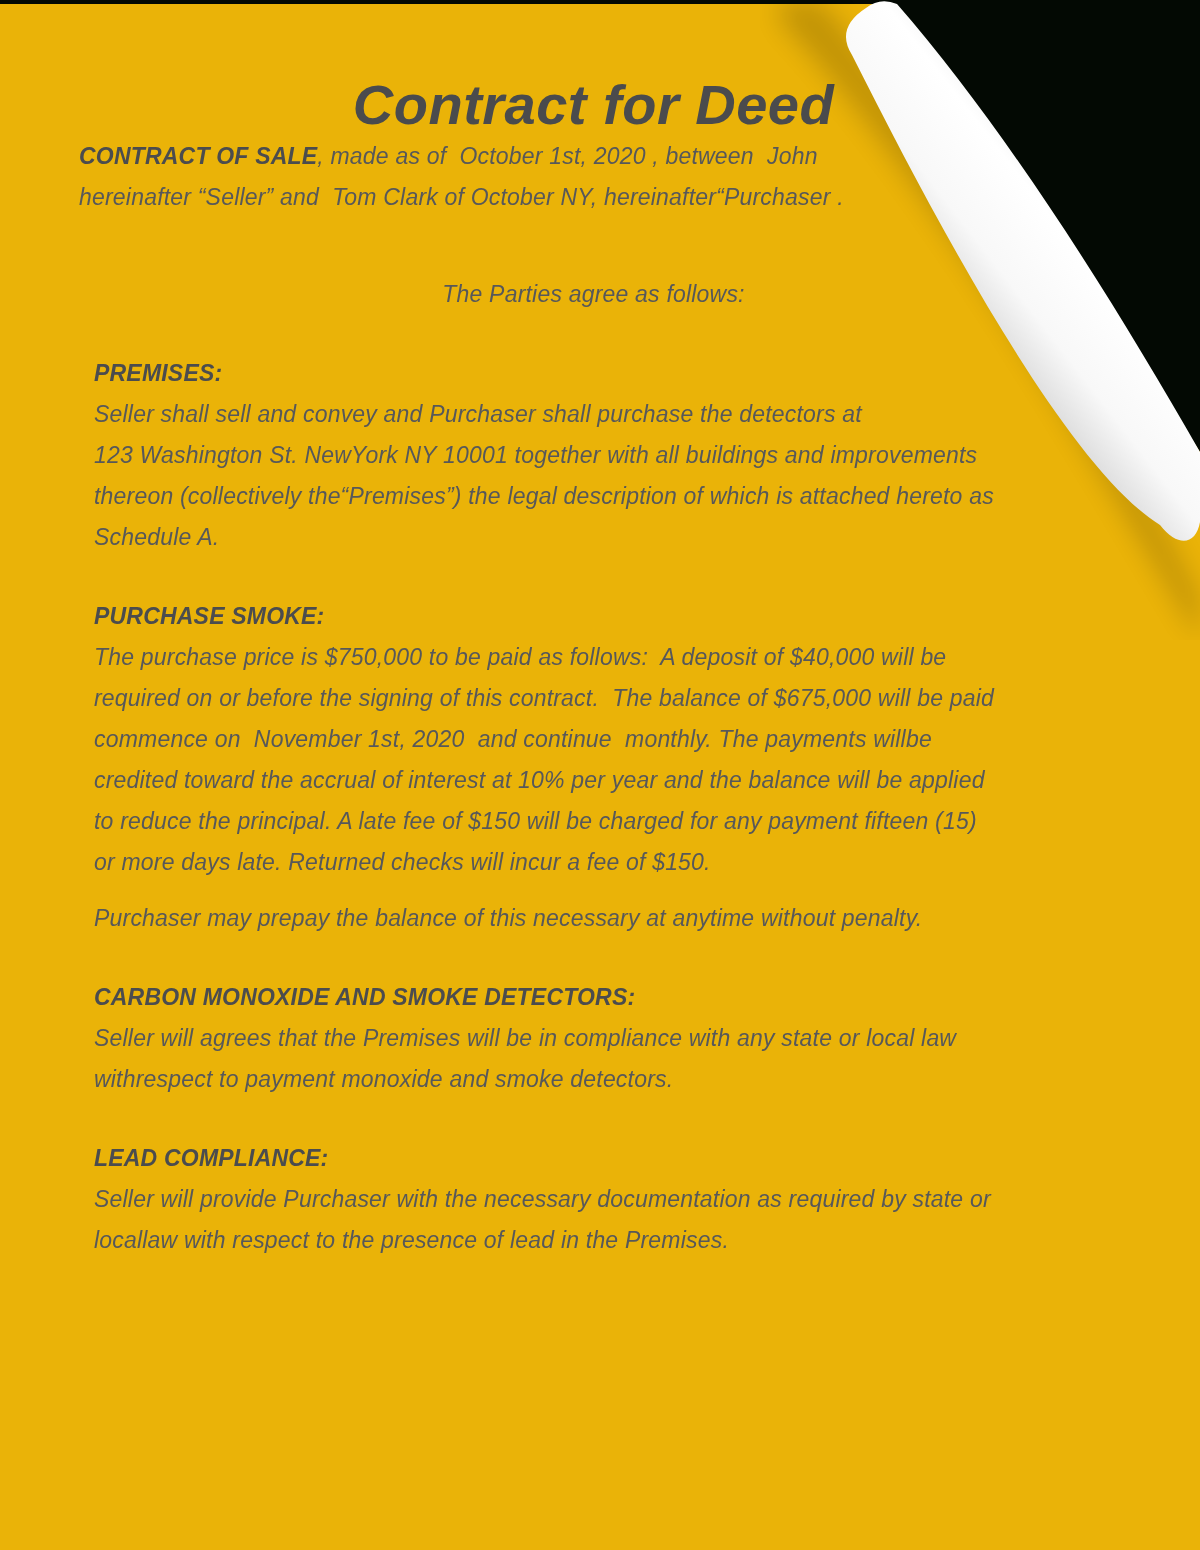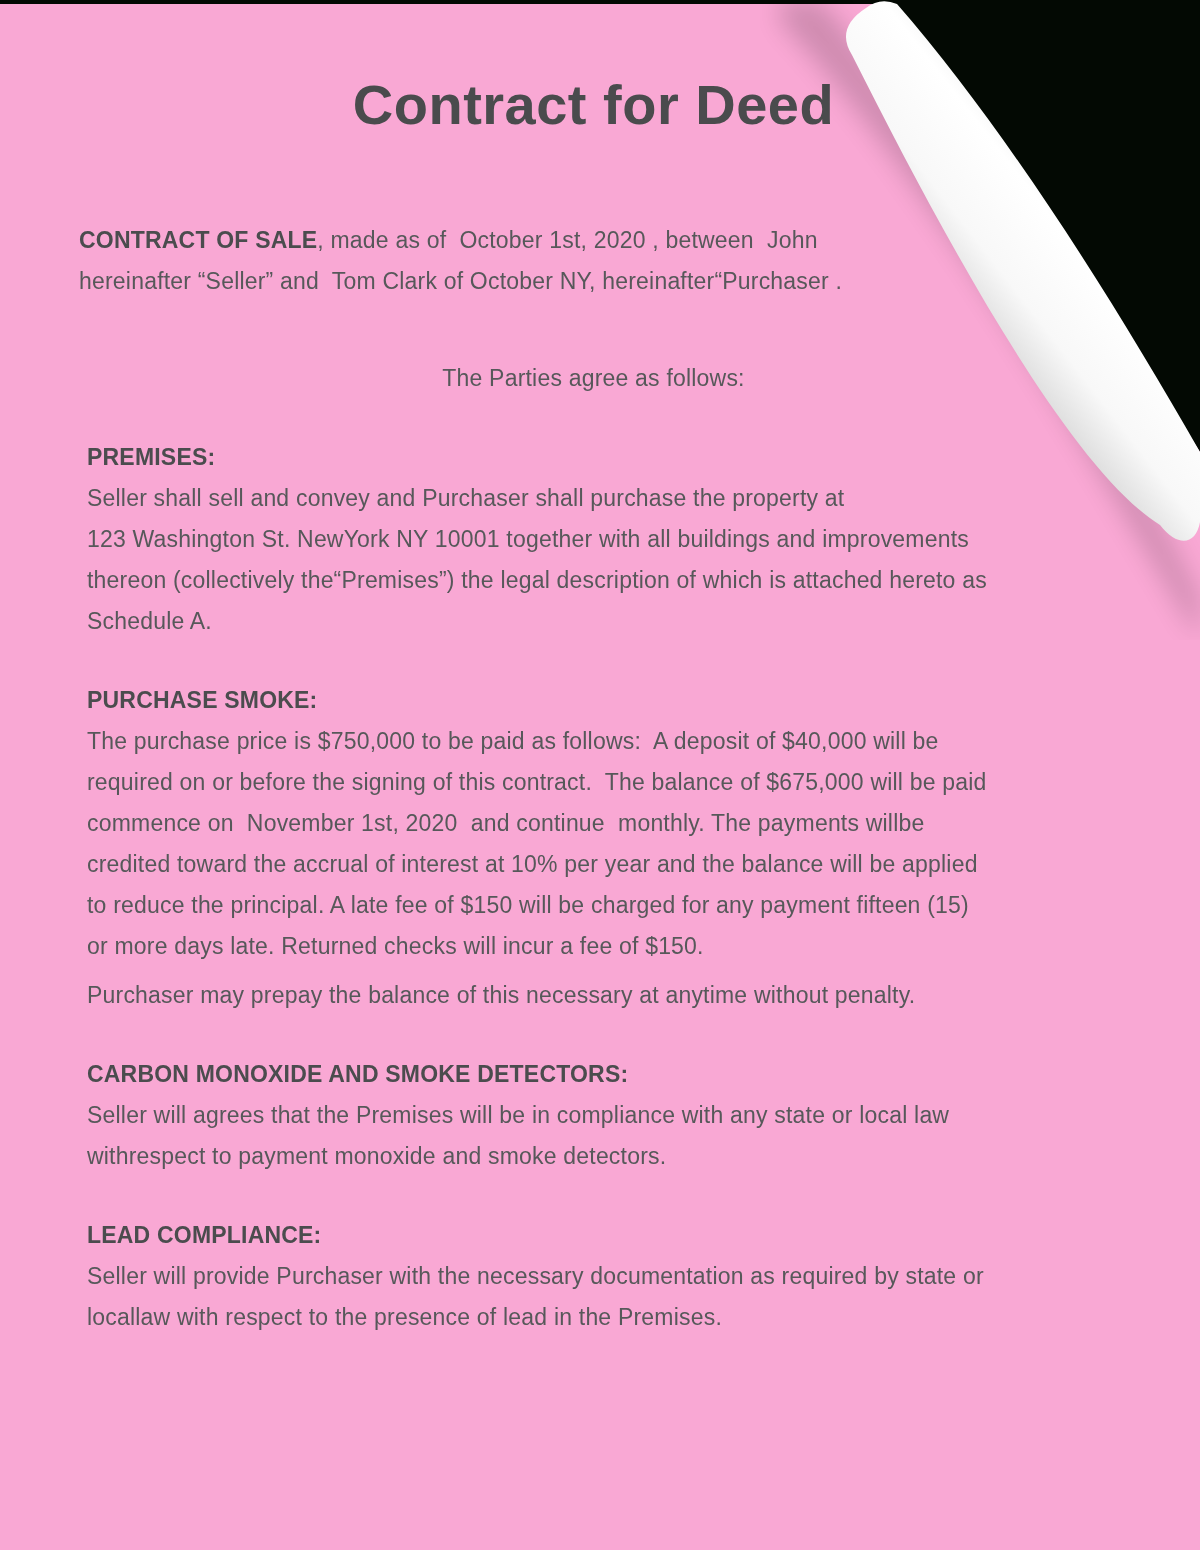--- a/index.html
+++ b/index.html
@@ -5,44 +5,45 @@
   html,body{margin:0;padding:0;}
   body{
     width:1200px;height:1550px;
     background:#030903;
     position:relative;
     overflow:hidden;
     font-family:"Liberation Sans","DejaVu Sans",sans-serif;
   }
   .page{
     position:absolute;top:4px;left:0;right:0;bottom:0;
-    background:#f9a8d4;
+    background:#eab308;
+    font-style:italic;
   }
   .content{
     position:relative;
     padding:0 92px 0 79px;
     color:#57585a;
     font-size:23px;
     letter-spacing:0.2px;
   }
   .doc-title{
     margin:70px 0 0 0;
     text-align:center;
     font-size:56px;
     font-weight:700;
     letter-spacing:0.5px;
     color:#4a4b4d;
     line-height:1.1;
   }
   .para{margin:0;}
-  .intro{margin-top:84px;}
+  .intro{}
   .ln,.line{display:block;white-space:pre-wrap;line-height:41px;}
   b.lead{color:#4b4c4e;font-weight:700;}
   .parties{margin-top:56px;text-align:center;line-height:41px;}
-  .section{margin:8px;}
+  .section{margin:15px;}
   .section h2{
     margin:38px 0 0 0;
     font-size:23px;
     font-weight:700;
     color:#4b4c4e;
     line-height:41px;
     letter-spacing:0.2px;
   }
   .section .body{margin:0;}
   .curl-svg{
@@ -61,21 +62,21 @@
     <p class="para intro">
       <span class="line"><b class="lead">CONTRACT OF SALE</b><span>, made as of  October 1st, 2020 , between  John</span></span>
       <span class="line">hereinafter “Seller” and  Tom Clark of October NY, hereinafter“Purchaser .</span>
     </p>
 
     <p class="para parties">The Parties agree as follows:</p>
 
     <div class="section">
       <h2>PREMISES:</h2>
       <div class="body">
-          <div class="ln">Seller shall sell and convey and Purchaser shall purchase the property at</div>
+          <div class="ln">Seller shall sell and convey and Purchaser shall purchase the detectors at</div>
           <div class="ln">123 Washington St. NewYork NY 10001 together with all buildings and improvements</div>
           <div class="ln">thereon (collectively the“Premises”) the legal description of which is attached hereto as</div>
           <div class="ln">Schedule A.</div>
         </div>
     </div>
 
     <div class="section">
       <h2>PURCHASE SMOKE:</h2>
       <div class="body">
           <div class="ln">The purchase price is $750,000 to be paid as follows:  A deposit of $40,000 will be</div>

